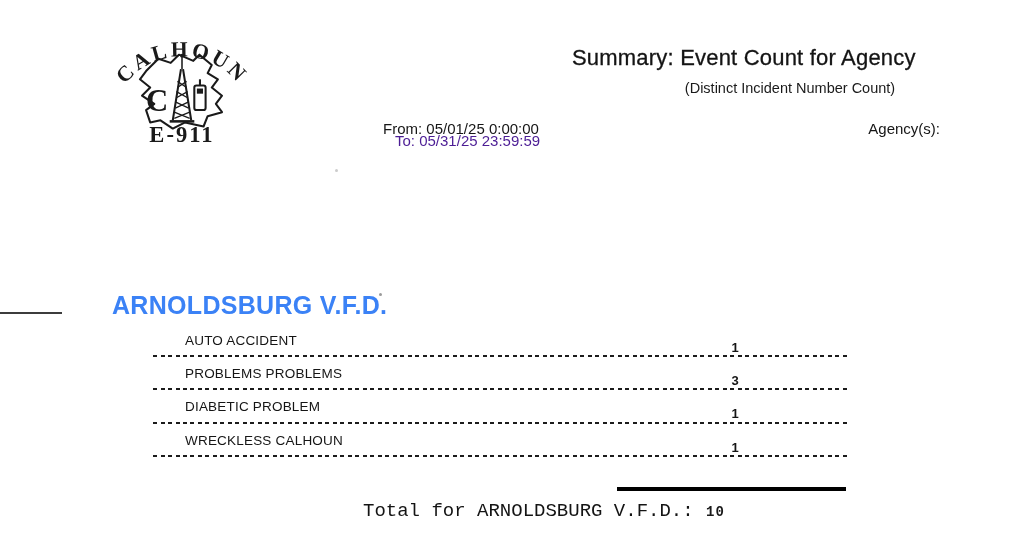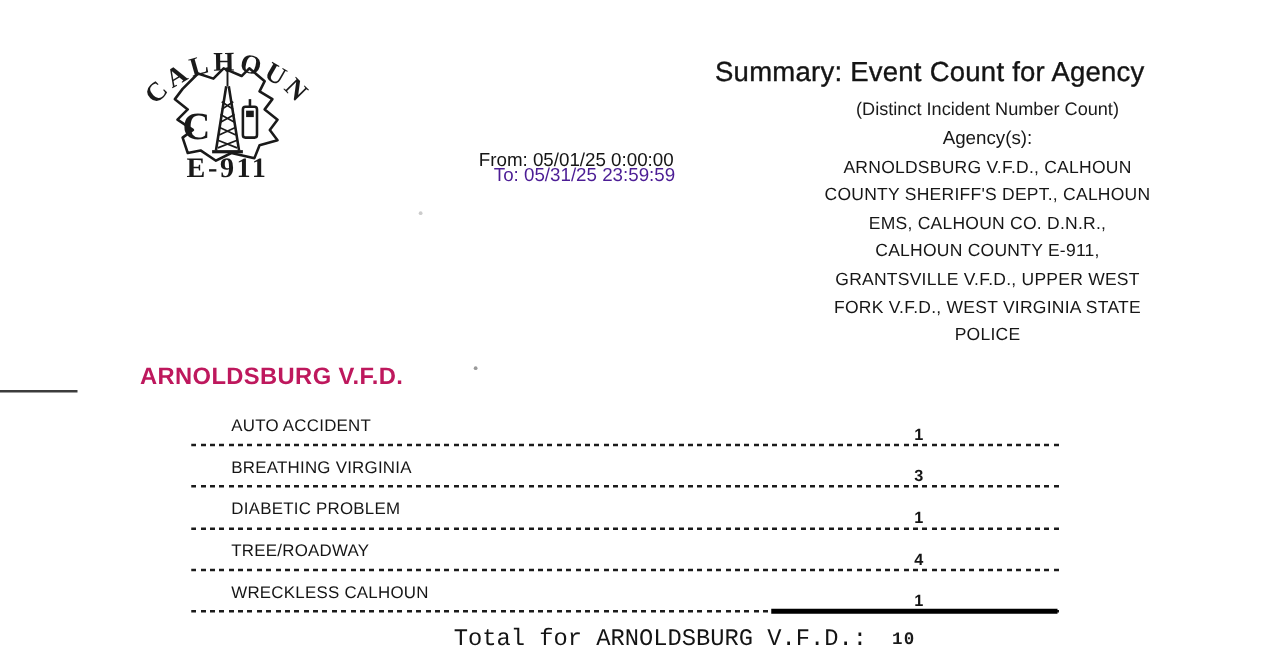--- a/index.html
+++ b/index.html
@@ -15,37 +15,37 @@
   
   .report-title{
     left:572px;top:45px;
     font-size:22px;letter-spacing:0.2px;color:#141414;
     white-space:nowrap;-webkit-text-stroke:0.3px #141414;
   }
   .right-col{left:640px;top:80px;width:300px;text-align:center;}
   .report-subtitle{
     font-size:14.5px;color:#1a1a1a;white-space:nowrap;
   }
-  .agencies-label{margin-top:6px;font-size:15px;color:#161616;}
+  .agencies-label{margin-top:24px;font-size:15px;color:#161616;text-align:right;}
   .agencies-lines{
     margin-top:3px;font-size:14px;line-height:22.4px;color:#161616;
     white-space:pre-line;letter-spacing:0.2px;
   }
   .date-from{left:383px;top:120px;font-size:15px;color:#161616;white-space:nowrap;}
   .date-to{left:395px;top:132px;font-size:15px;color:#4c1d95;white-space:nowrap;}
 
   
   .logo{left:104px;top:28px;width:156px;height:118px;}
   .logo svg{overflow:visible;}
 
   
   .margin-line{left:0;top:312px;width:62px;height:2px;background:#3c3c3c;}
   .section-heading{
-    left:112px;top:291px;font-size:19px;font-weight:bold;
-    letter-spacing:0.3px;color:#be185d;white-space:nowrap;
+    left:112px;top:291px;font-size:25px;font-weight:bold;
+    letter-spacing:0.3px;color:#3b82f6;white-space:nowrap;
   }
 
   
   .evt-table{left:153px;top:324px;width:695px;}
   .evt-row{position:relative;height:33.2px;}
   .evt-row::after{
     content:'';position:absolute;left:0;right:0;bottom:0;height:2px;
     background:repeating-linear-gradient(90deg,#1b1b1b 0 4px,transparent 4px 7.5px);
   }
   .evt-label{
@@ -57,21 +57,21 @@
     font-size:13px;font-weight:600;color:#151515;
   }
 
   .total-rule{left:617px;top:487px;width:229px;height:4px;background:#000;}
   .total-label{
     left:363px;top:500px;
     font-family:Liberation Mono, monospace;
     font-size:19px;color:#141414;white-space:nowrap;
   }
   .total-value{
-    left:706px;top:504px;width:34px;text-align:center;
+    left:706px;top:504px;width:34px;text-align:left;
     font-family:"Liberation Mono","DejaVu Sans Mono", monospace;
     font-size:14px;font-weight:bold;color:#1a1a1a;letter-spacing:1px;
   }
 
   
   .speck{width:3px;height:3px;border-radius:50%;background:#9a9a9a;}
 </style>
 </head>
 <body>
 
@@ -108,48 +108,37 @@
 </div>
 
 <div class="abs report-title">Summary: Event Count for Agency</div>
 
 <div class="abs date-from">From: 05/01/25 0:00:00</div>
 <div class="abs date-to">To: 05/31/25 23:59:59</div>
 
 <div class="abs right-col">
   <div class="report-subtitle">(Distinct Incident Number Count)</div>
   <div class="agencies-label">Agency(s):</div>
-  <div class="agencies-lines">ARNOLDSBURG V.F.D., CALHOUN
-COUNTY SHERIFF'S DEPT., CALHOUN
-EMS, CALHOUN CO. D.N.R.,
-CALHOUN COUNTY E-911,
-GRANTSVILLE V.F.D., UPPER WEST
-FORK V.F.D., WEST VIRGINIA STATE
-POLICE</div>
 </div>
 
 <div class="abs margin-line"></div>
 <div class="abs section-heading">ARNOLDSBURG V.F.D.</div>
 
 <div class="abs evt-table">
     <div class="evt-row">
       <span class="evt-label">AUTO ACCIDENT</span>
       <span class="evt-count">1</span>
     </div>
     <div class="evt-row">
-      <span class="evt-label">BREATHING VIRGINIA</span>
+      <span class="evt-label">PROBLEMS PROBLEMS</span>
       <span class="evt-count">3</span>
     </div>
     <div class="evt-row">
       <span class="evt-label">DIABETIC PROBLEM</span>
       <span class="evt-count">1</span>
-    </div>
-    <div class="evt-row">
-      <span class="evt-label">TREE/ROADWAY</span>
-      <span class="evt-count">4</span>
     </div>
     <div class="evt-row">
       <span class="evt-label">WRECKLESS CALHOUN</span>
       <span class="evt-count">1</span>
     </div>
   </div>
 
 <div class="abs total-rule"></div>
 <div class="abs total-label">Total for ARNOLDSBURG V.F.D.:</div>
 <div class="abs total-value">10</div>

